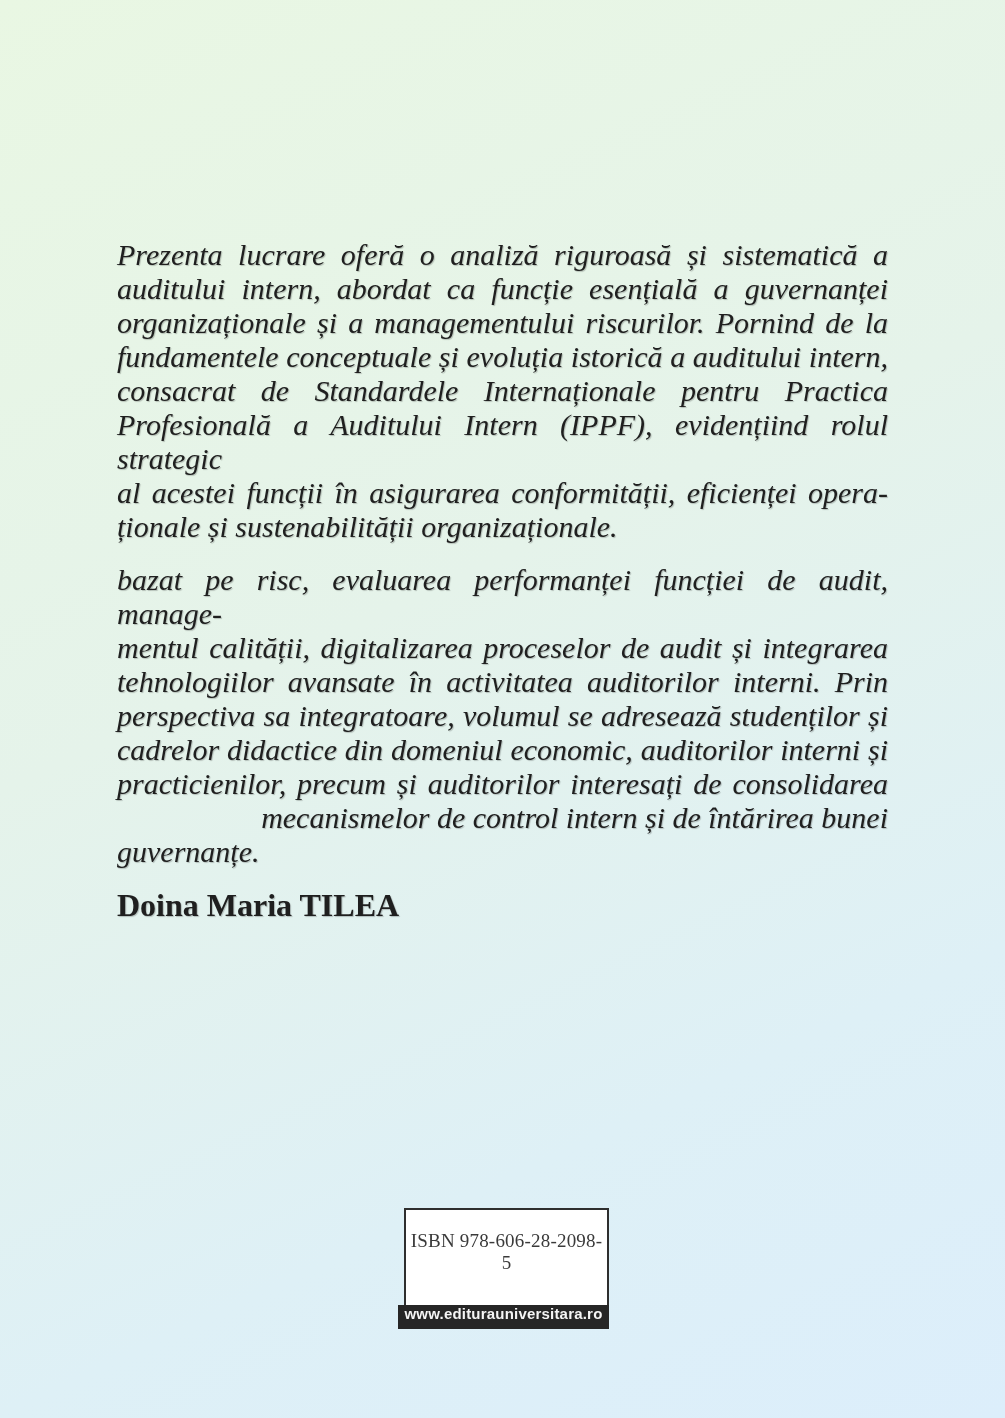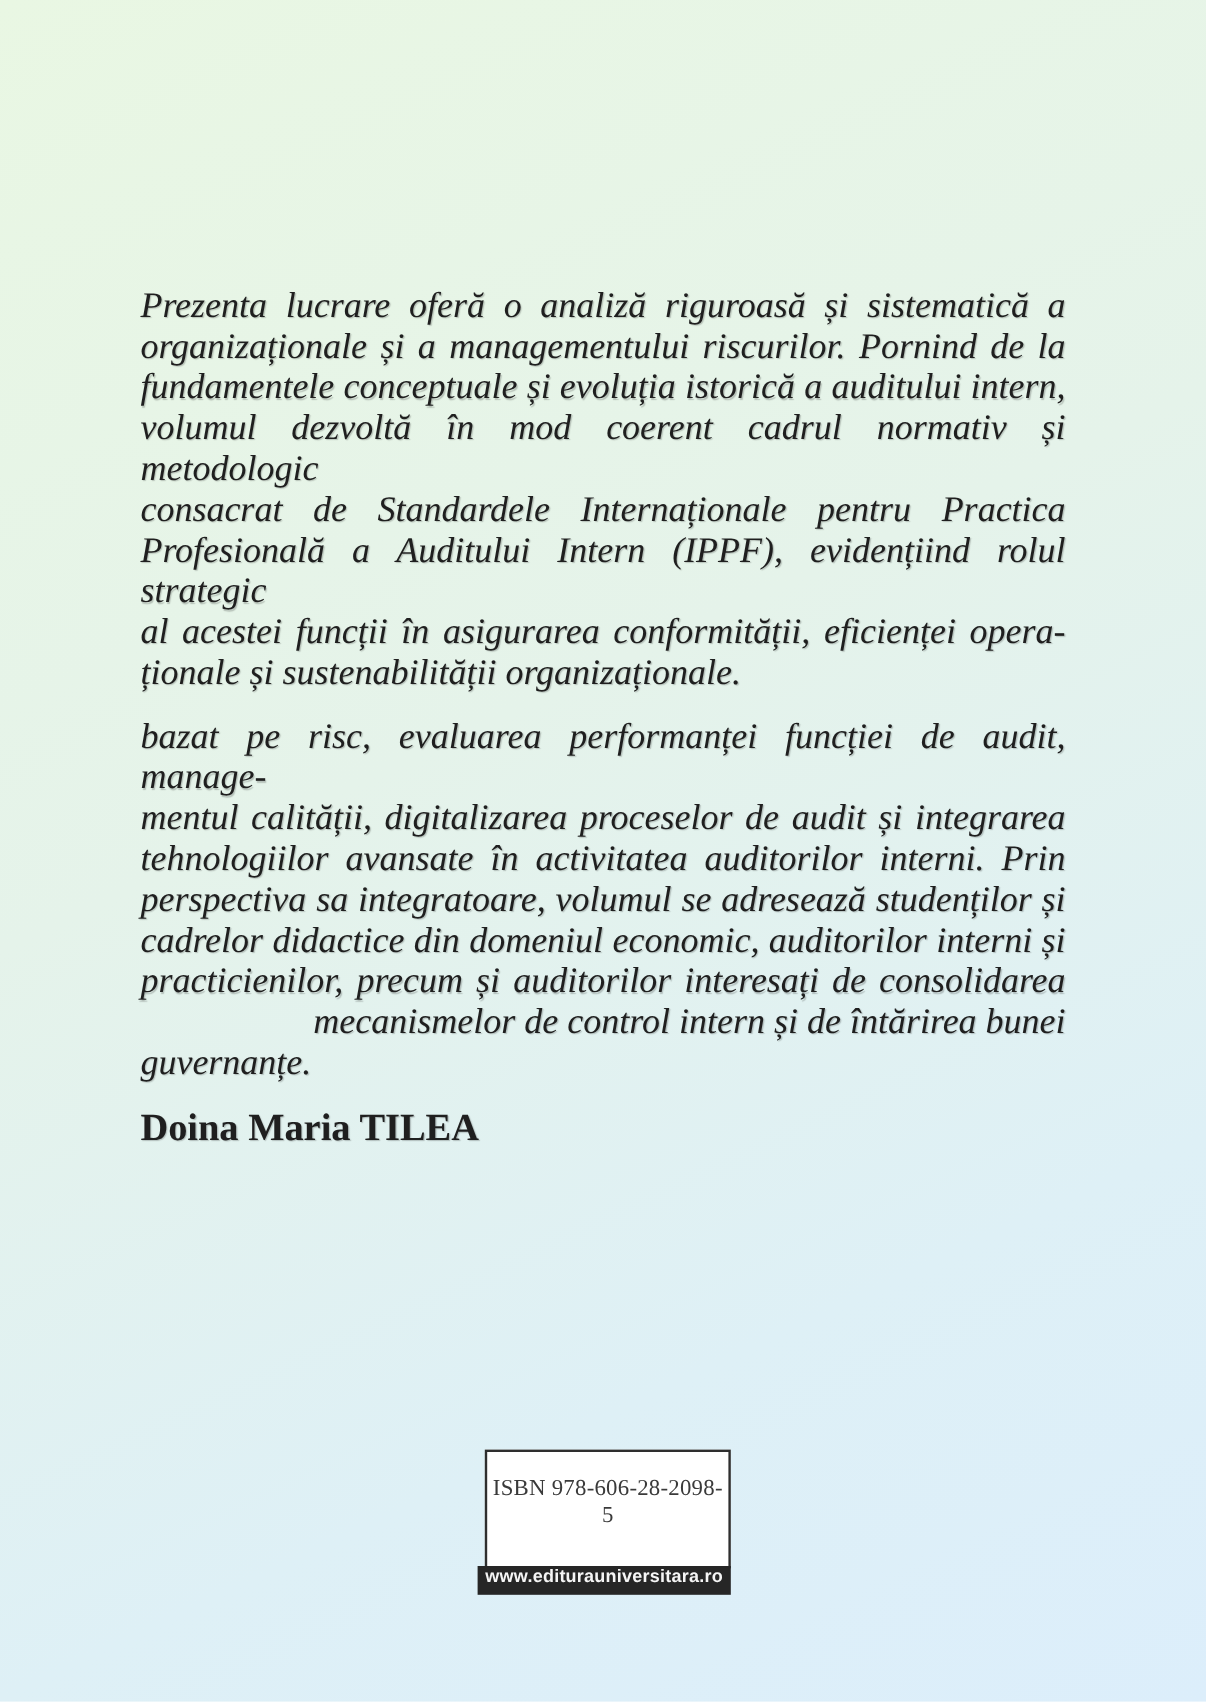--- a/index.html
+++ b/index.html
@@ -80,23 +80,23 @@
 </style>
 </head>
 <body>
 
 <div class="page">
 
   <div class="body-text">
 
     <div class="para">
       <div class="line">Prezenta lucrare oferă o analiză riguroasă și sistematică a</div>
+      <div class="line">auditului intern, abordat ca funcție esențială a guvernanței</div>
       <div class="line">organizaționale și a managementului riscurilor. Pornind de la</div>
       <div class="line">fundamentele conceptuale și evoluția istorică a auditului intern,</div>
-      <div class="line">volumul dezvoltă în mod coerent cadrul normativ și metodologic</div>
       <div class="line">consacrat de Standardele Internaționale pentru Practica</div>
       <div class="line">Profesională a Auditului Intern (IPPF), evidențiind rolul strategic</div>
       <div class="line">al acestei funcții în asigurarea conformității, eficienței opera-</div>
       <div class="line last">ționale și sustenabilității organizaționale.</div>
     </div>
 
     <div class="para">
       <div class="line">bazat pe risc, evaluarea performanței funcției de audit, manage-</div>
       <div class="line">mentul calității, digitalizarea proceselor de audit și integrarea</div>
       <div class="line">tehnologiilor avansate în activitatea auditorilor interni. Prin</div>

